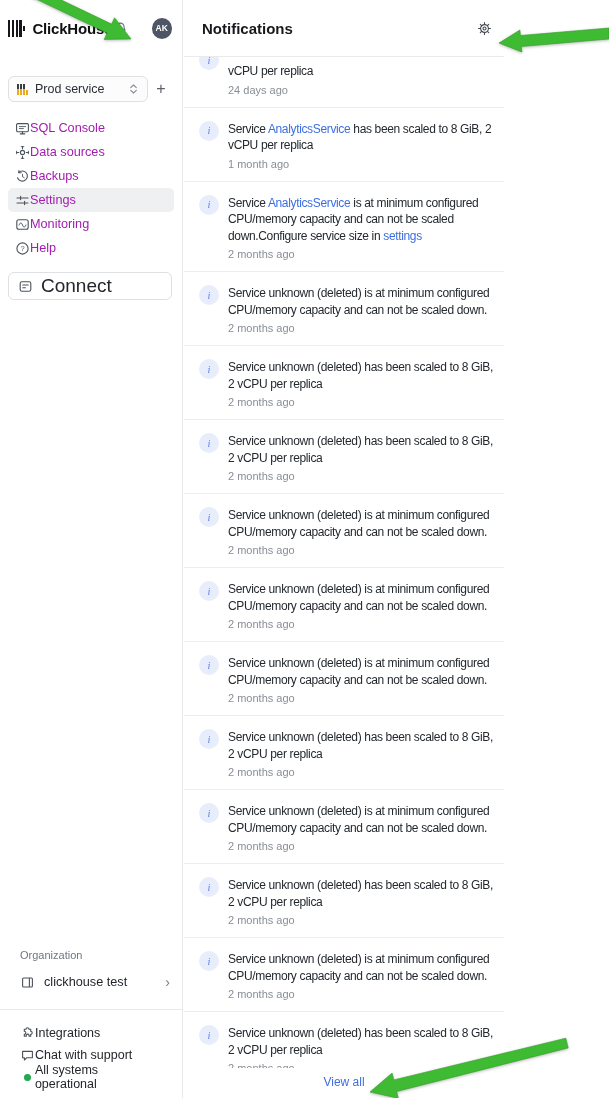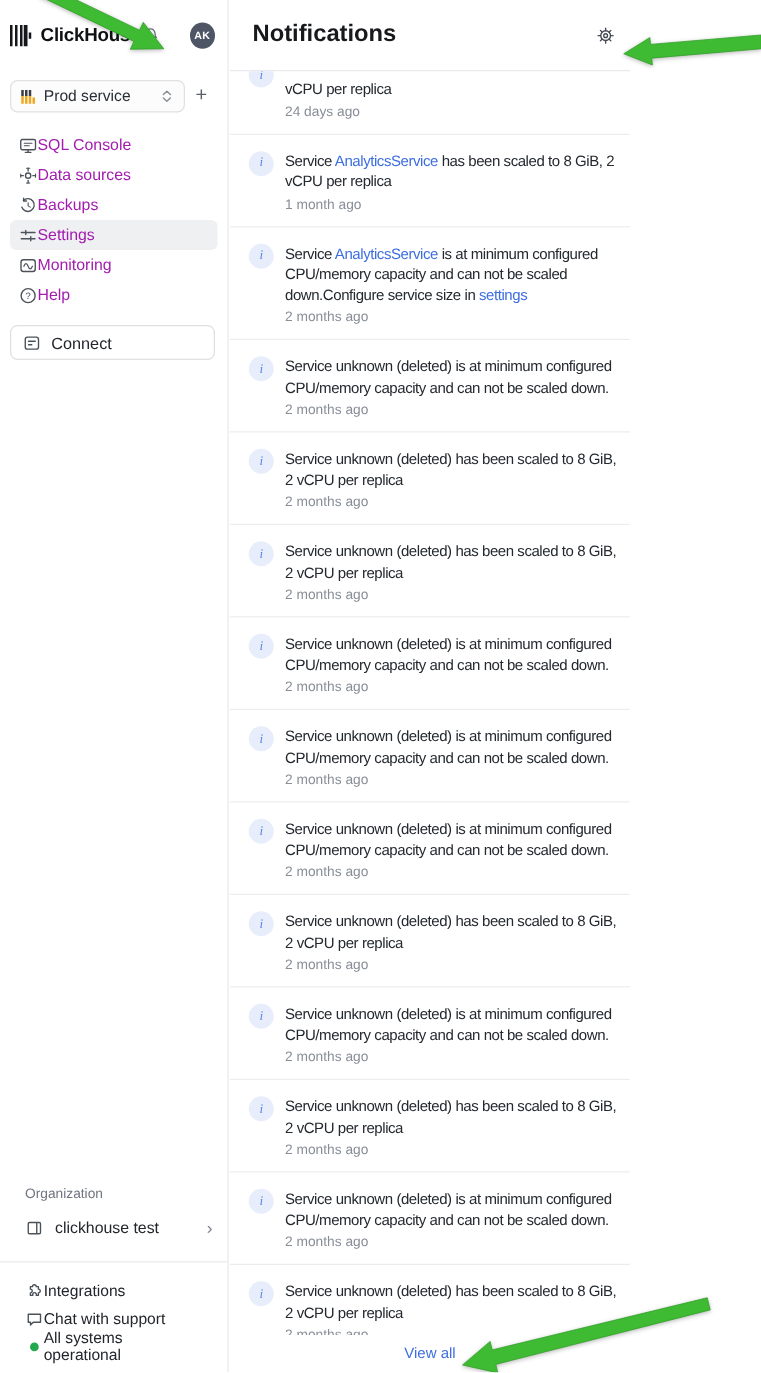--- a/index.html
+++ b/index.html
@@ -19,59 +19,59 @@
   .brand-mark { display:flex; align-items:center; gap:1.5px; height:17px; margin-right:7px; }
   .brand-mark i { display:block; width:2.3px; height:17px; background:#15171a; }
   .brand-mark i.short { height:5px; }
   .brand-name { font-size:15px; font-weight:700; letter-spacing:-.2px; color:#0f1114; }
   .bell-btn { margin-left:auto; width:18px; height:18px; display:flex; align-items:center; justify-content:center; cursor:pointer; }
   .avatar {
     margin-left:22px; width:21px; height:21px; border-radius:50%;
     background:#4e5665; color:#fff; font-size:8.5px; font-weight:700;
     display:flex; align-items:center; justify-content:center; letter-spacing:.2px; cursor:pointer;
   }
-  .selector-row { display:flex; align-items:center; padding:0 8px; margin-top:8px; }
+  .selector-row { display:flex; align-items:center; padding:0 8px; margin-top:20px; }
   .service-select {
     flex:1; height:26px; border:1px solid #dfe0e4; border-radius:6px;
     display:flex; align-items:center; gap:7px; padding:0 8px;
     font-size:12.5px; color:#2a2f36; cursor:pointer; background:#fcfcfd;
   }
   .mini-logo { display:flex; align-items:flex-end; gap:1px; height:11px; }
   .mini-logo i { display:block; width:2px; height:11px; background:linear-gradient(#3a3d42 45%, #f0a81e 45%); }
   .mini-logo i.short { height:5px; background:#f0a81e; }
   .updown { margin-left:auto; display:flex; }
   .add-btn { width:26px; text-align:center; font-size:16px; color:#5b6069; cursor:pointer; line-height:26px; }
   .nav { margin-top:14px; }
   .nav-item {
     height:24px; margin:0 8px; padding:0 7px; border-radius:5px;
     display:flex; align-items:center; gap:0; font-size:12.7px; color:#a21caf; cursor:pointer;
   }
   .nav-item.selected { background:#eff0f2; }
   .icon15 { width:15px; height:15px; min-width:15px; display:flex; align-items:center; justify-content:center; }
   .connect-btn {
     margin:12px 10px 0 8px; height:28px; border:1px solid #dfe0e4; border-radius:6px;
-    display:flex; align-items:center; gap:8px; padding:0 9px; font-size:13px; color:#23262b;
+    display:flex; align-items:center; gap:8px; padding:0 9px; font-size:19px; color:#23262b;
     cursor:pointer; background:#fff;
   }
   .sb-spacer { flex:1; }
   .org-block { padding:0 12px 0 20px; }
   .org-label { font-size:11px; color:#6f7680; margin-bottom:10px; }
   .org-item { display:flex; align-items:center; gap:9px; font-size:12.7px; color:#23262b; cursor:pointer; height:22px; }
   .org-chevron { margin-left:auto; color:#7a8088; font-size:14px; line-height:1; }
   .sb-divider { margin-top:16px; border-top:1px solid #e9eaec; }
   .sb-footer { padding:12px 8px 10px 8px; }
   .footer-item { height:22px; display:flex; align-items:center; gap:0; padding:0 12px; font-size:12.5px; color:#23262b; cursor:pointer; }
   .status-dot { width:7px; height:7px; border-radius:50%; margin:0 4px; }
   
   .panel { position:absolute; left:184px; top:0; width:320px; height:1098px; display:flex; flex-direction:column; background:#fff; }
   .panel-header {
     height:57px; min-height:57px; border-bottom:1px solid #e9eaec;
     display:flex; align-items:center; justify-content:space-between; padding:0 11px 0 18px;
   }
-  .panel-title { font-size:19px; font-weight:700; color:#17191c; }
+  .panel-title { font-size:15px; font-weight:700; color:#17191c; }
   .gear-btn { width:18px; height:18px; display:flex; align-items:center; justify-content:center; cursor:pointer; }
   .note-list { flex:1; overflow:hidden; }
   .note { display:flex; gap:9px; padding:13px 6px 10px 15px; border-bottom:1px solid #ededf0; cursor:pointer; }
   .note.partial { padding-top:6px; }
   .note.partial .note-icon { margin-top:-13px; }
   .note-icon {
     width:20px; height:20px; min-width:20px; border-radius:50%;
     background:#e7edfb; color:#5d84e6; font-size:10.5px; font-style:italic;
     font-family:"Liberation Serif","DejaVu Serif",serif;
     display:flex; align-items:center; justify-content:center;

